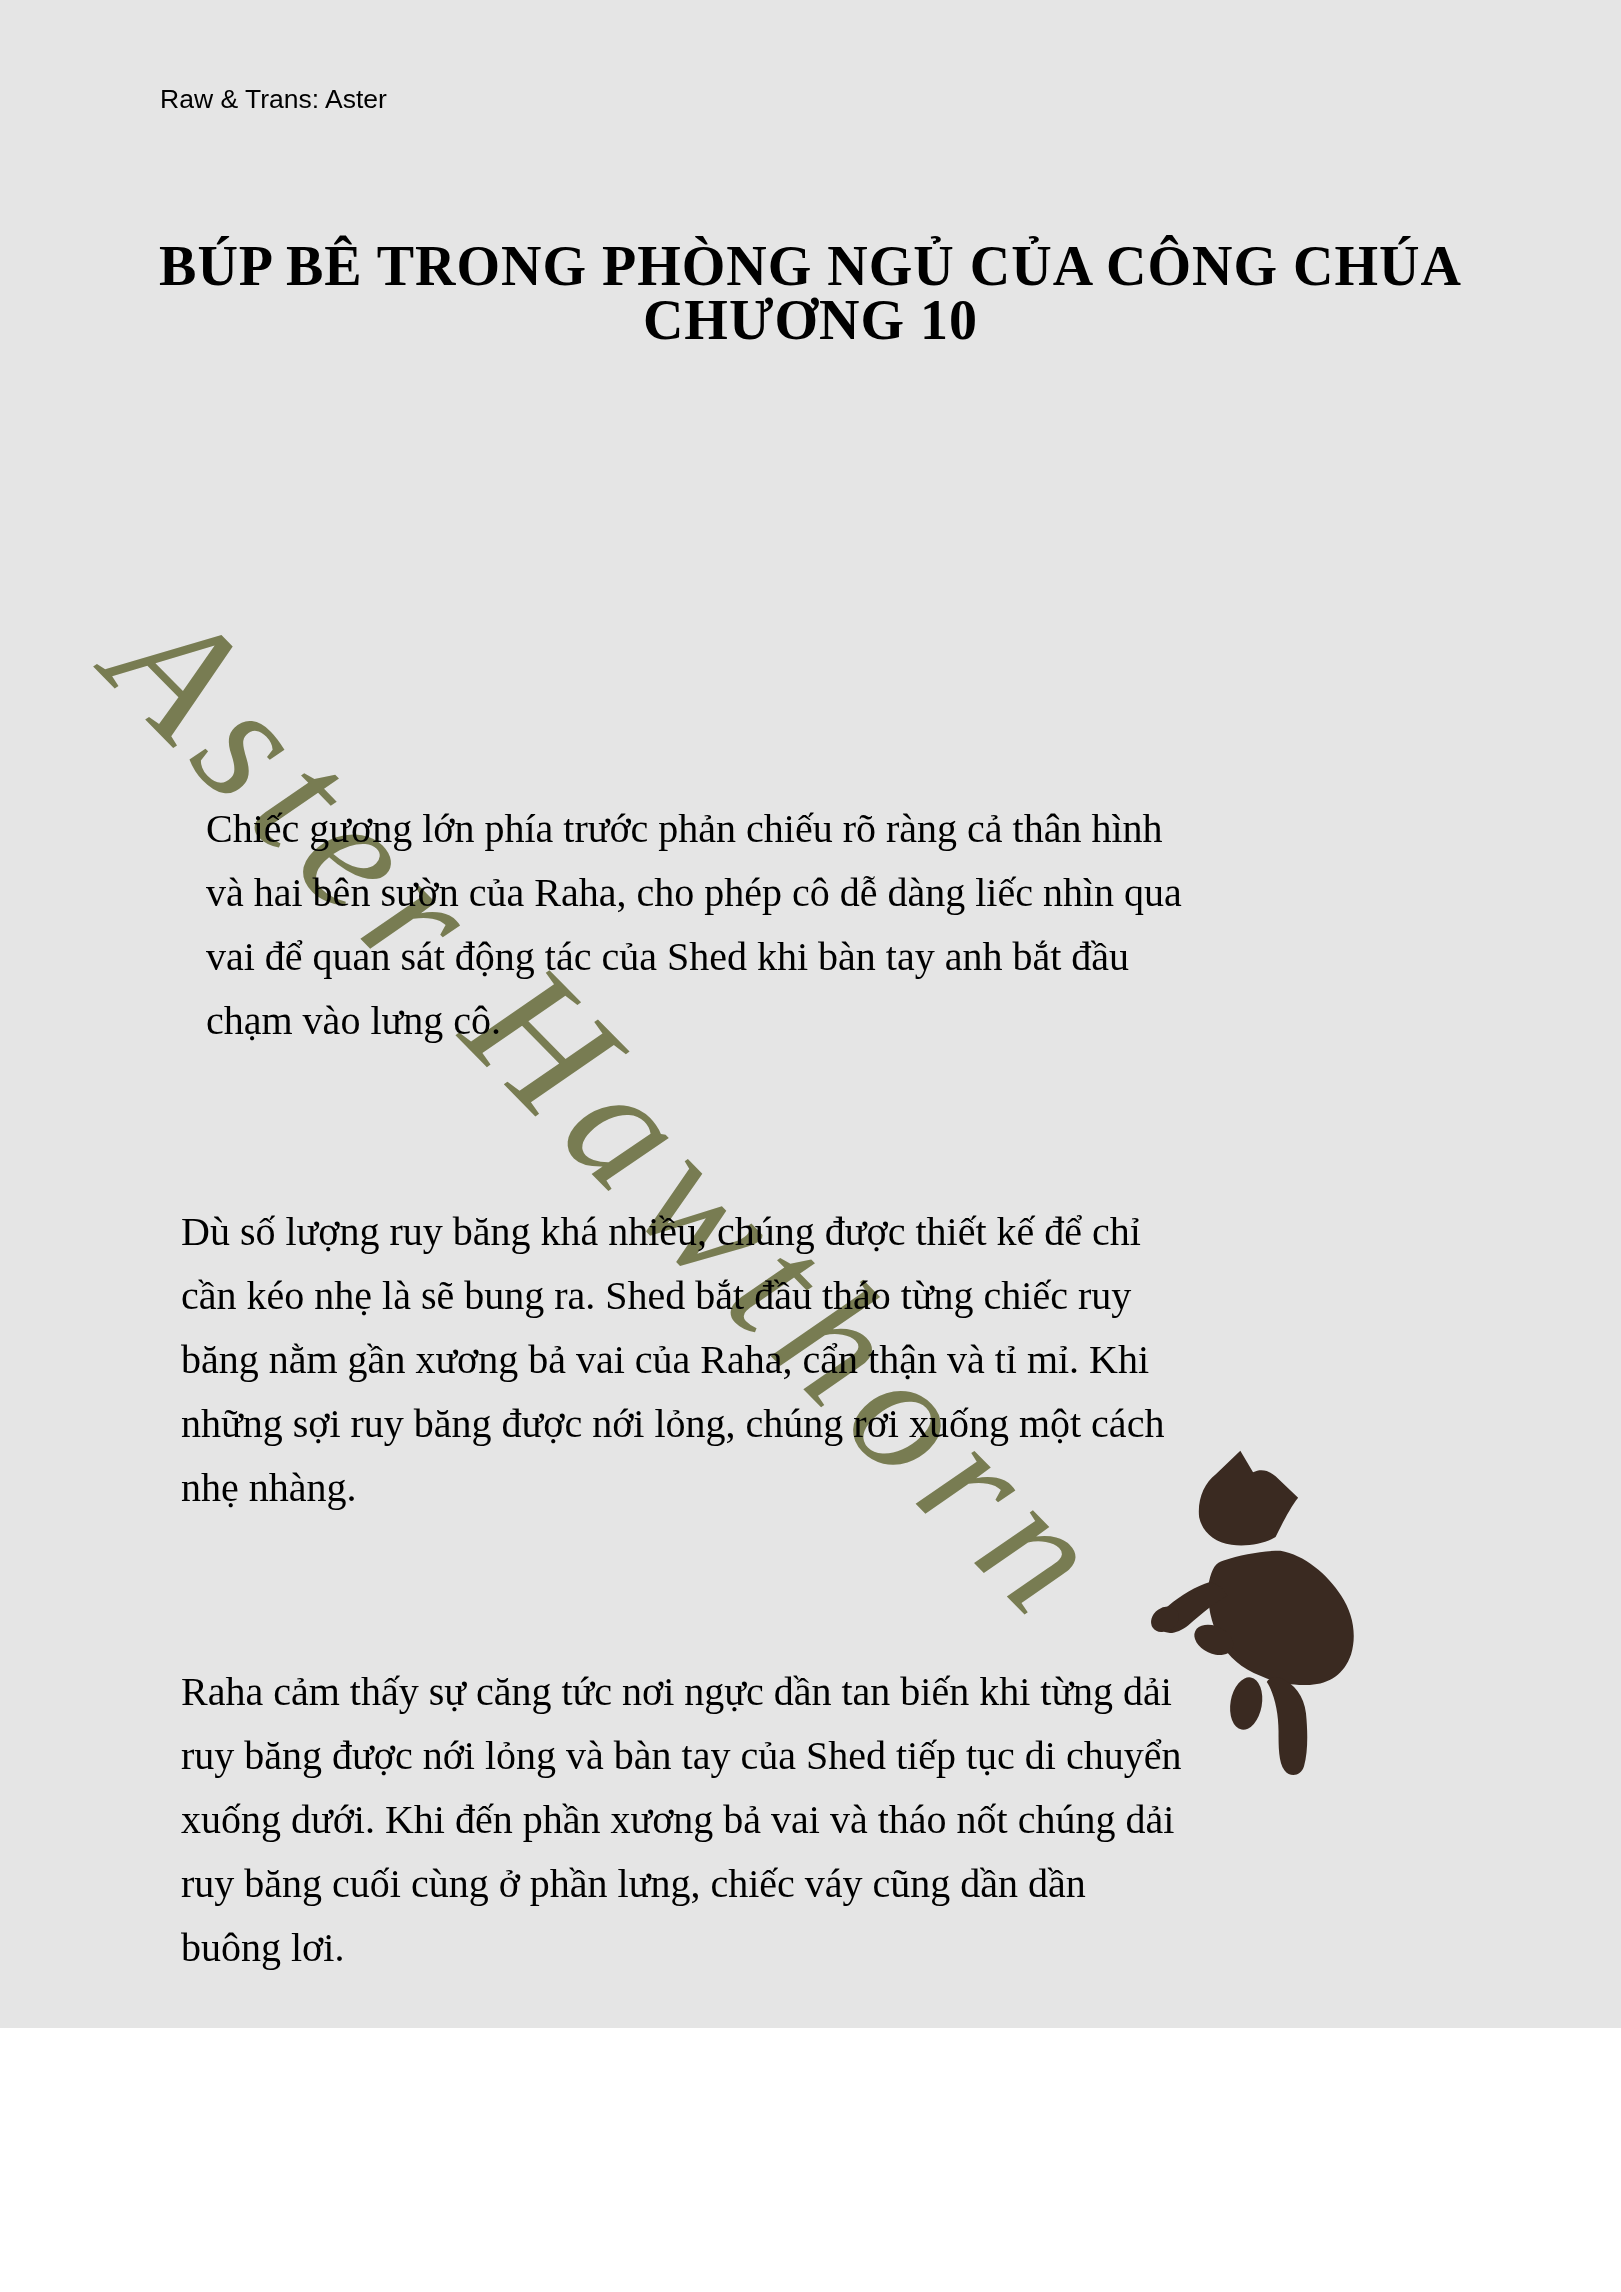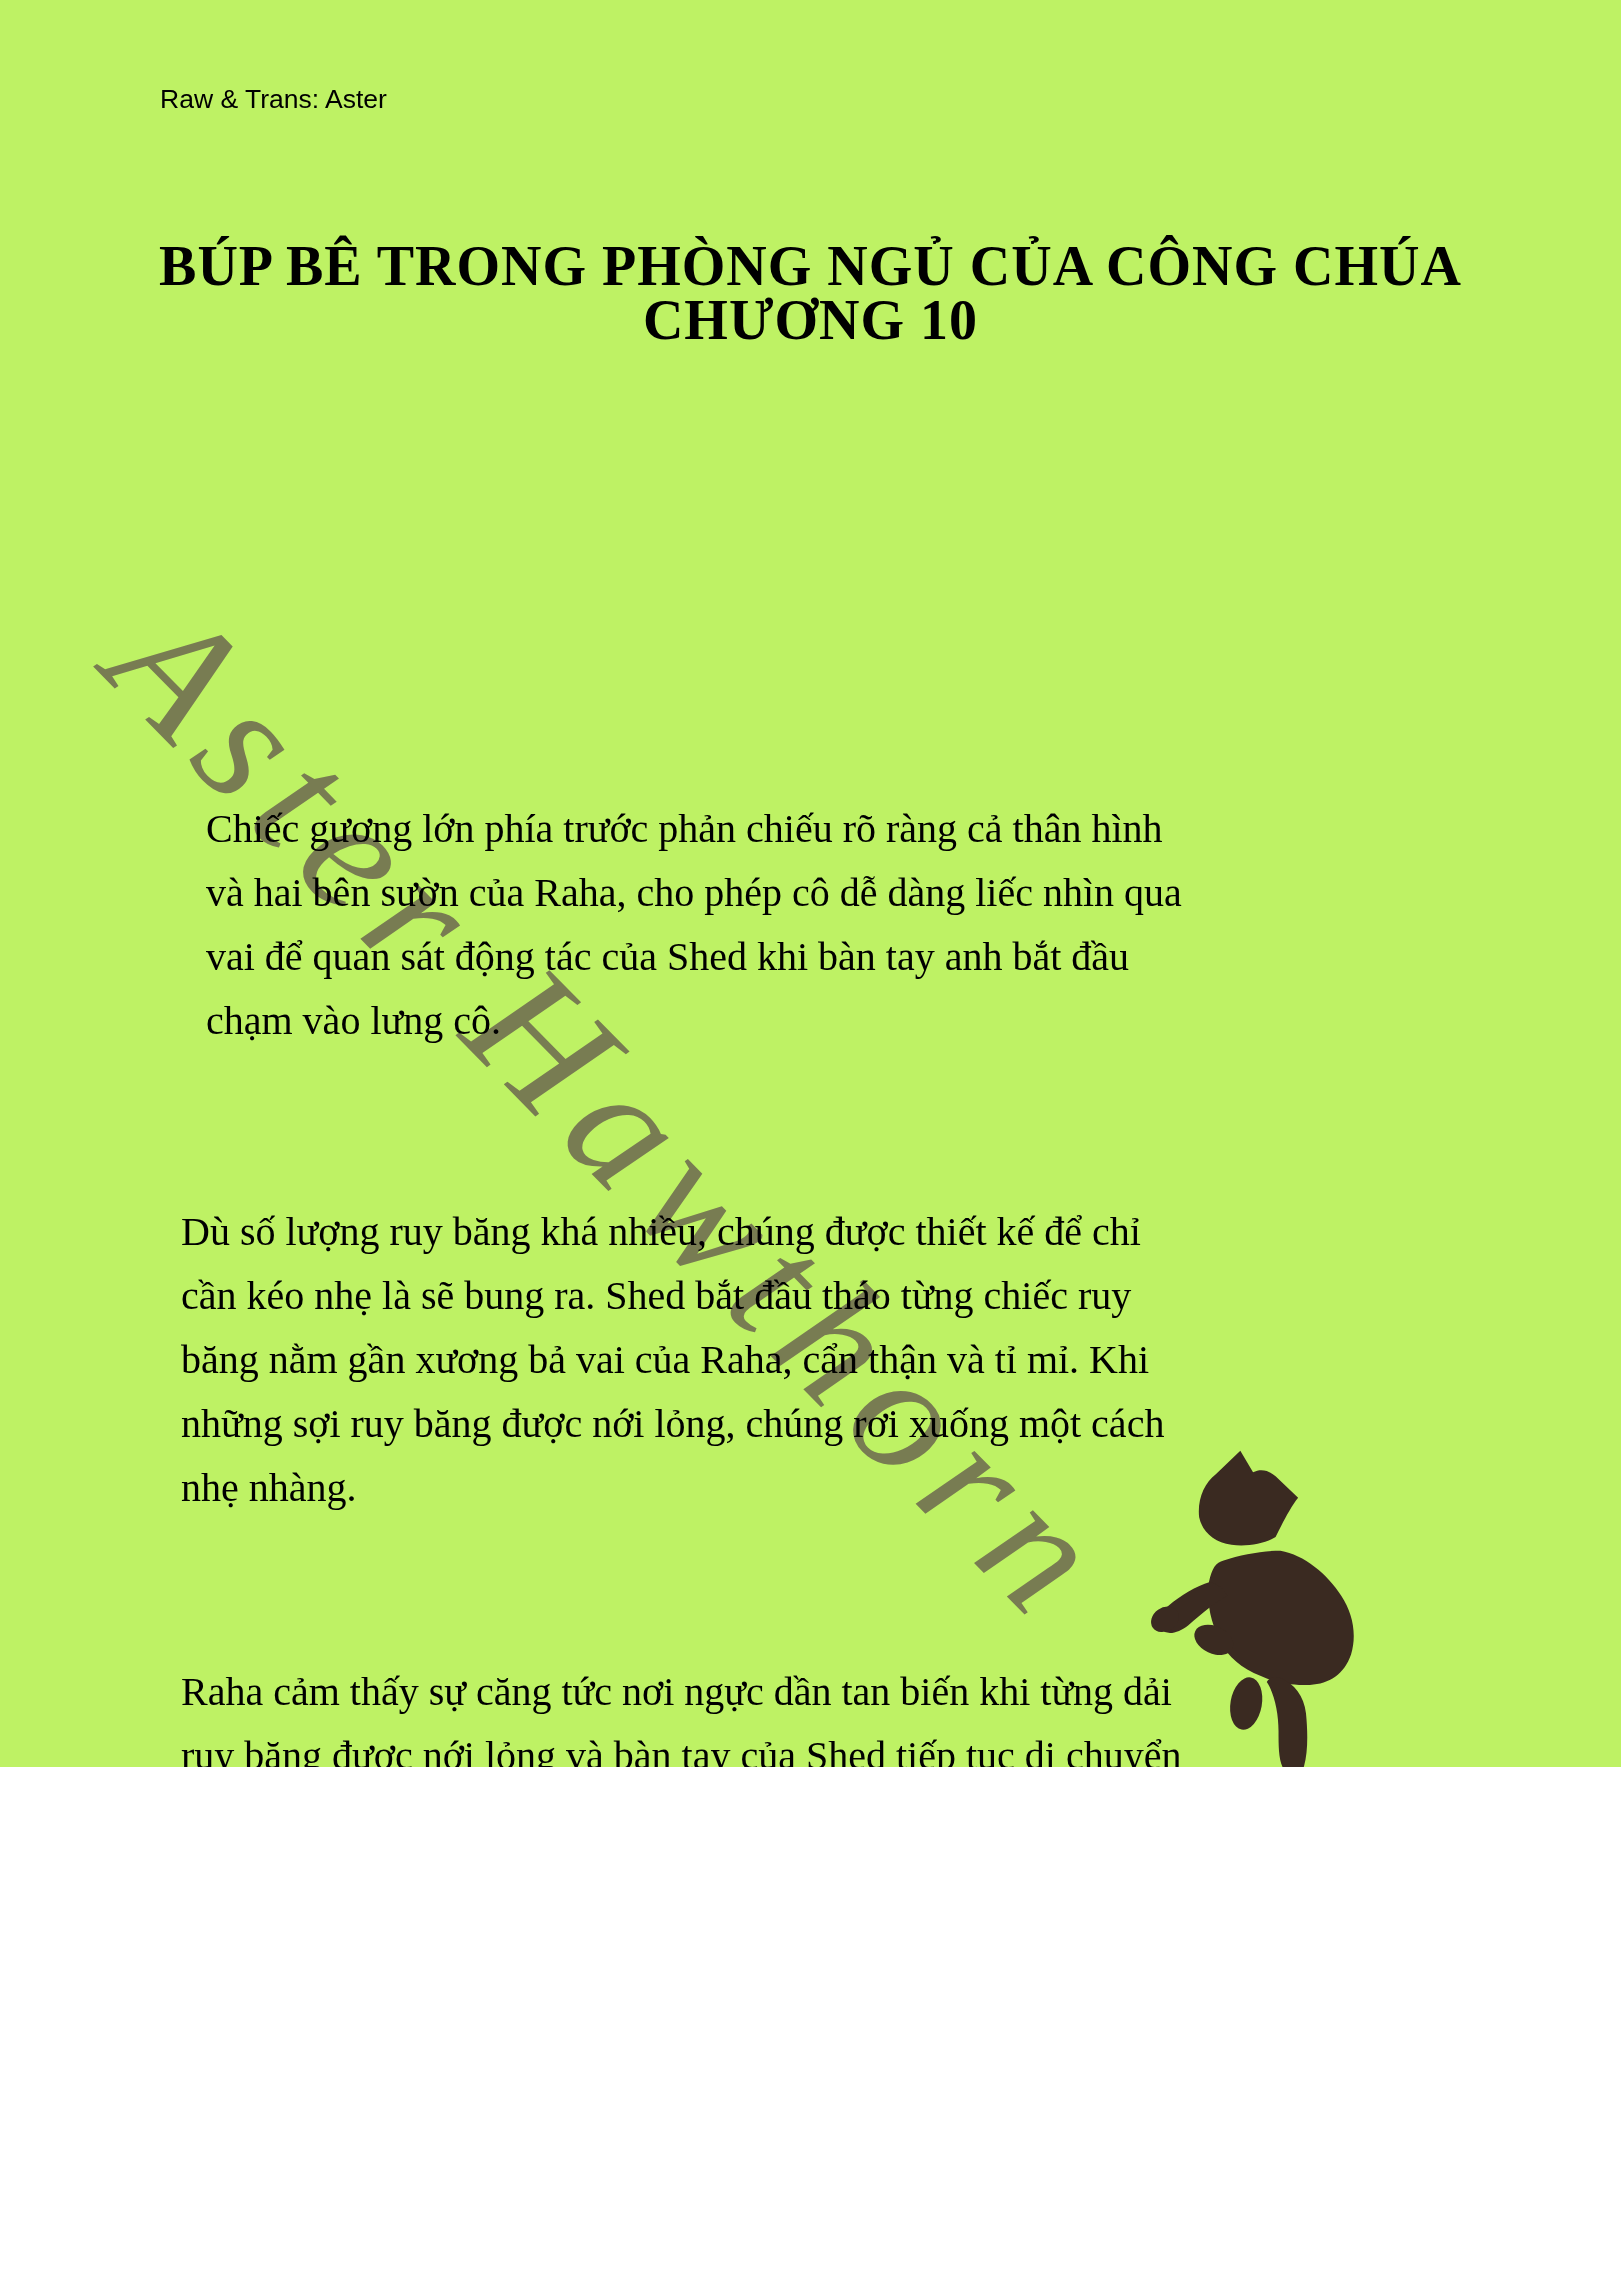--- a/index.html
+++ b/index.html
@@ -3,22 +3,22 @@
 <meta charset="utf-8">
 <style>
   html, body {
     margin: 0;
     padding: 0;
     background: #ffffff;
   }
   .page {
     position: relative;
     width: 1621px;
-    height: 1767px;
-    background: #bef264;
+    height: 2028px;
+    background: #e5e5e5;
     overflow: hidden;
     font-family: "Liberation Serif", "DejaVu Serif", serif;
     color: #000000;
   }
   .credit {
     position: absolute;
     left: 160px;
     top: 82px;
     font-family: "Liberation Sans", "DejaVu Sans", sans-serif;
     font-size: 26.5px;

